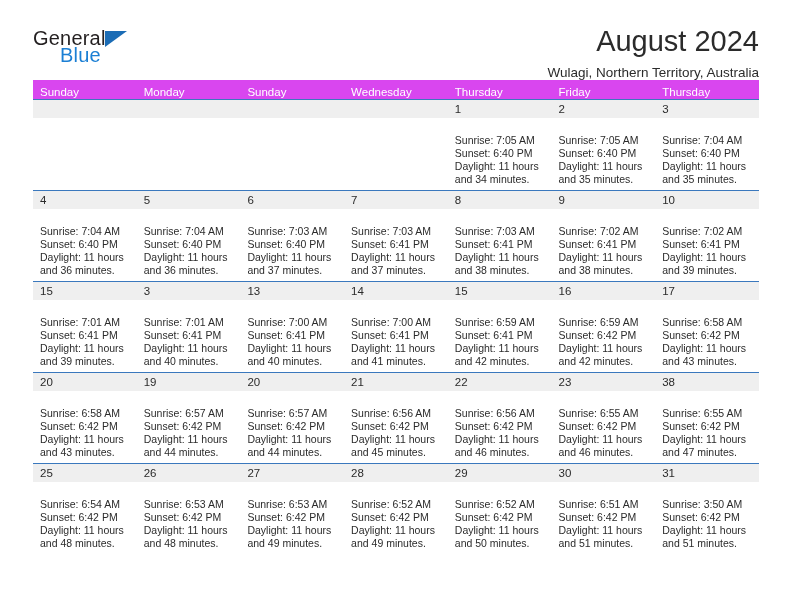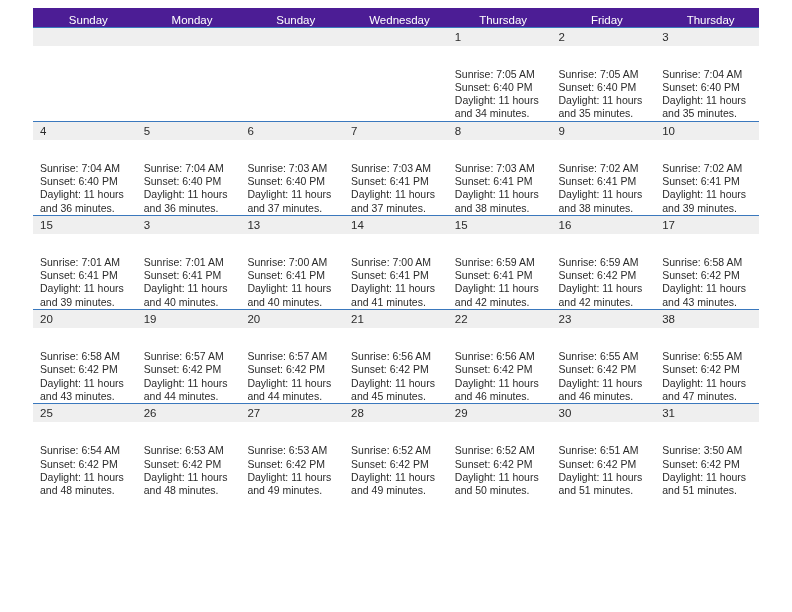--- a/index.html
+++ b/index.html
@@ -80,25 +80,25 @@
   }
 
   
   .calendar {
     width: 726px;
     border-collapse: collapse;
     table-layout: fixed;
     margin-top: 8px;
   }
   .calendar th {
-    background: #4c1d95;
+    background: #d946ef;
     color: #ffffff;
     font-size: 11.5px;
     font-weight: normal;
-    text-align: center;
+    text-align: left;
     padding: 5px 0 0 7px;
     height: 19px;
     box-sizing: border-box;
   }
   .calendar td {
     width: 103.7px;
     height: 90px;
     vertical-align: top;
     padding: 0;
     border-top: 1px solid #3a78bd;
@@ -109,33 +109,46 @@
   .daynum-band {
     background: #efefef;
     height: 18px;
     box-sizing: border-box;
     padding: 2px 0 0 7px;
     font-size: 11.5px;
     color: #2b2b2b;
     line-height: 14px;
   }
   .cell-body {
-    padding: 22px 7px 0 7px;
+    padding: 16px 7px 0 7px;
     font-size: 10.5px;
     line-height: 13.3px;
     color: #2b2b2b;
   }
   .cell-body div { white-space: nowrap; }
   .cell-empty .cell-body { visibility: hidden; }
 </style>
 </head>
 <body>
 
 <div class="page">
 
+  <div class="header">
+
+    <div class="logo">
+      <span class="logo-general">General</span><span class="logo-tri"></span>
+      <span class="logo-blue">Blue</span>
+    </div>
+
+    <div class="title-wrap">
+      <div class="cal-title">August 2024</div>
+      <div class="cal-subtitle">Wulagi, Northern Territory, Australia</div>
+    </div>
+
+  </div>
 
   <table class="calendar">
     <thead>
       <tr>
         <th>Sunday</th>
         <th>Monday</th>
         <th>Sunday</th>
         <th>Wednesday</th>
         <th>Thursday</th>
         <th>Friday</th>

